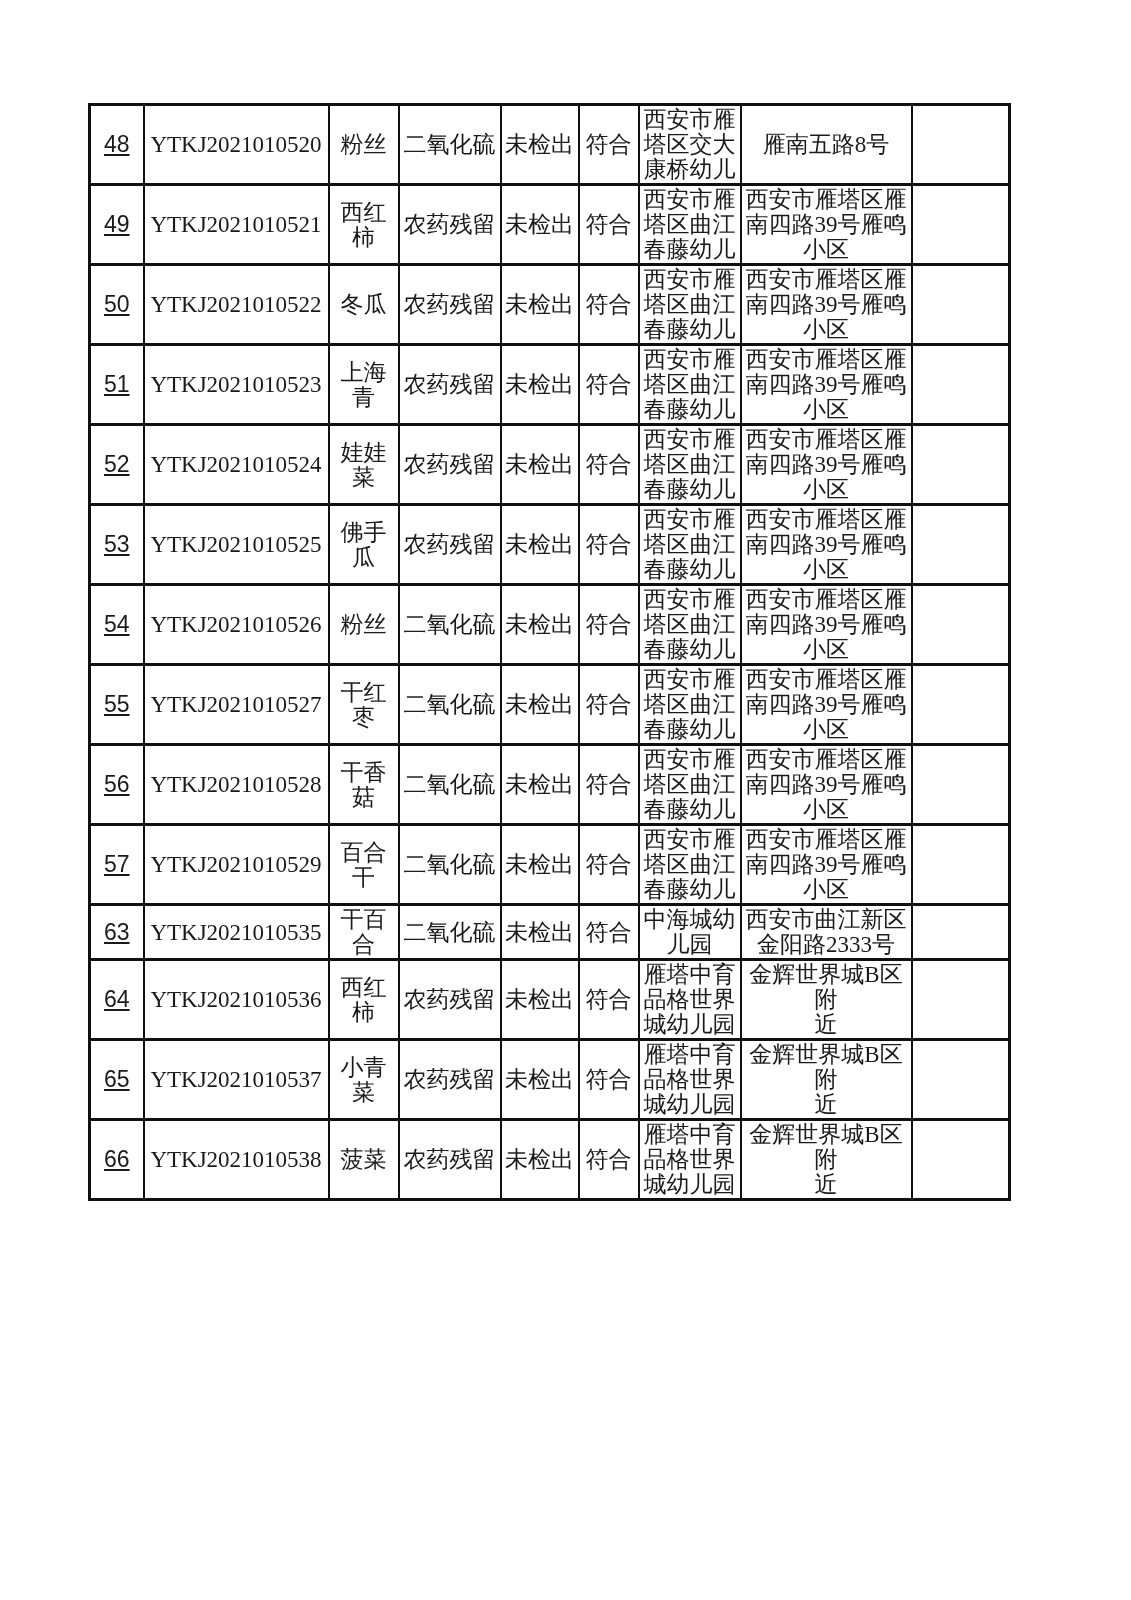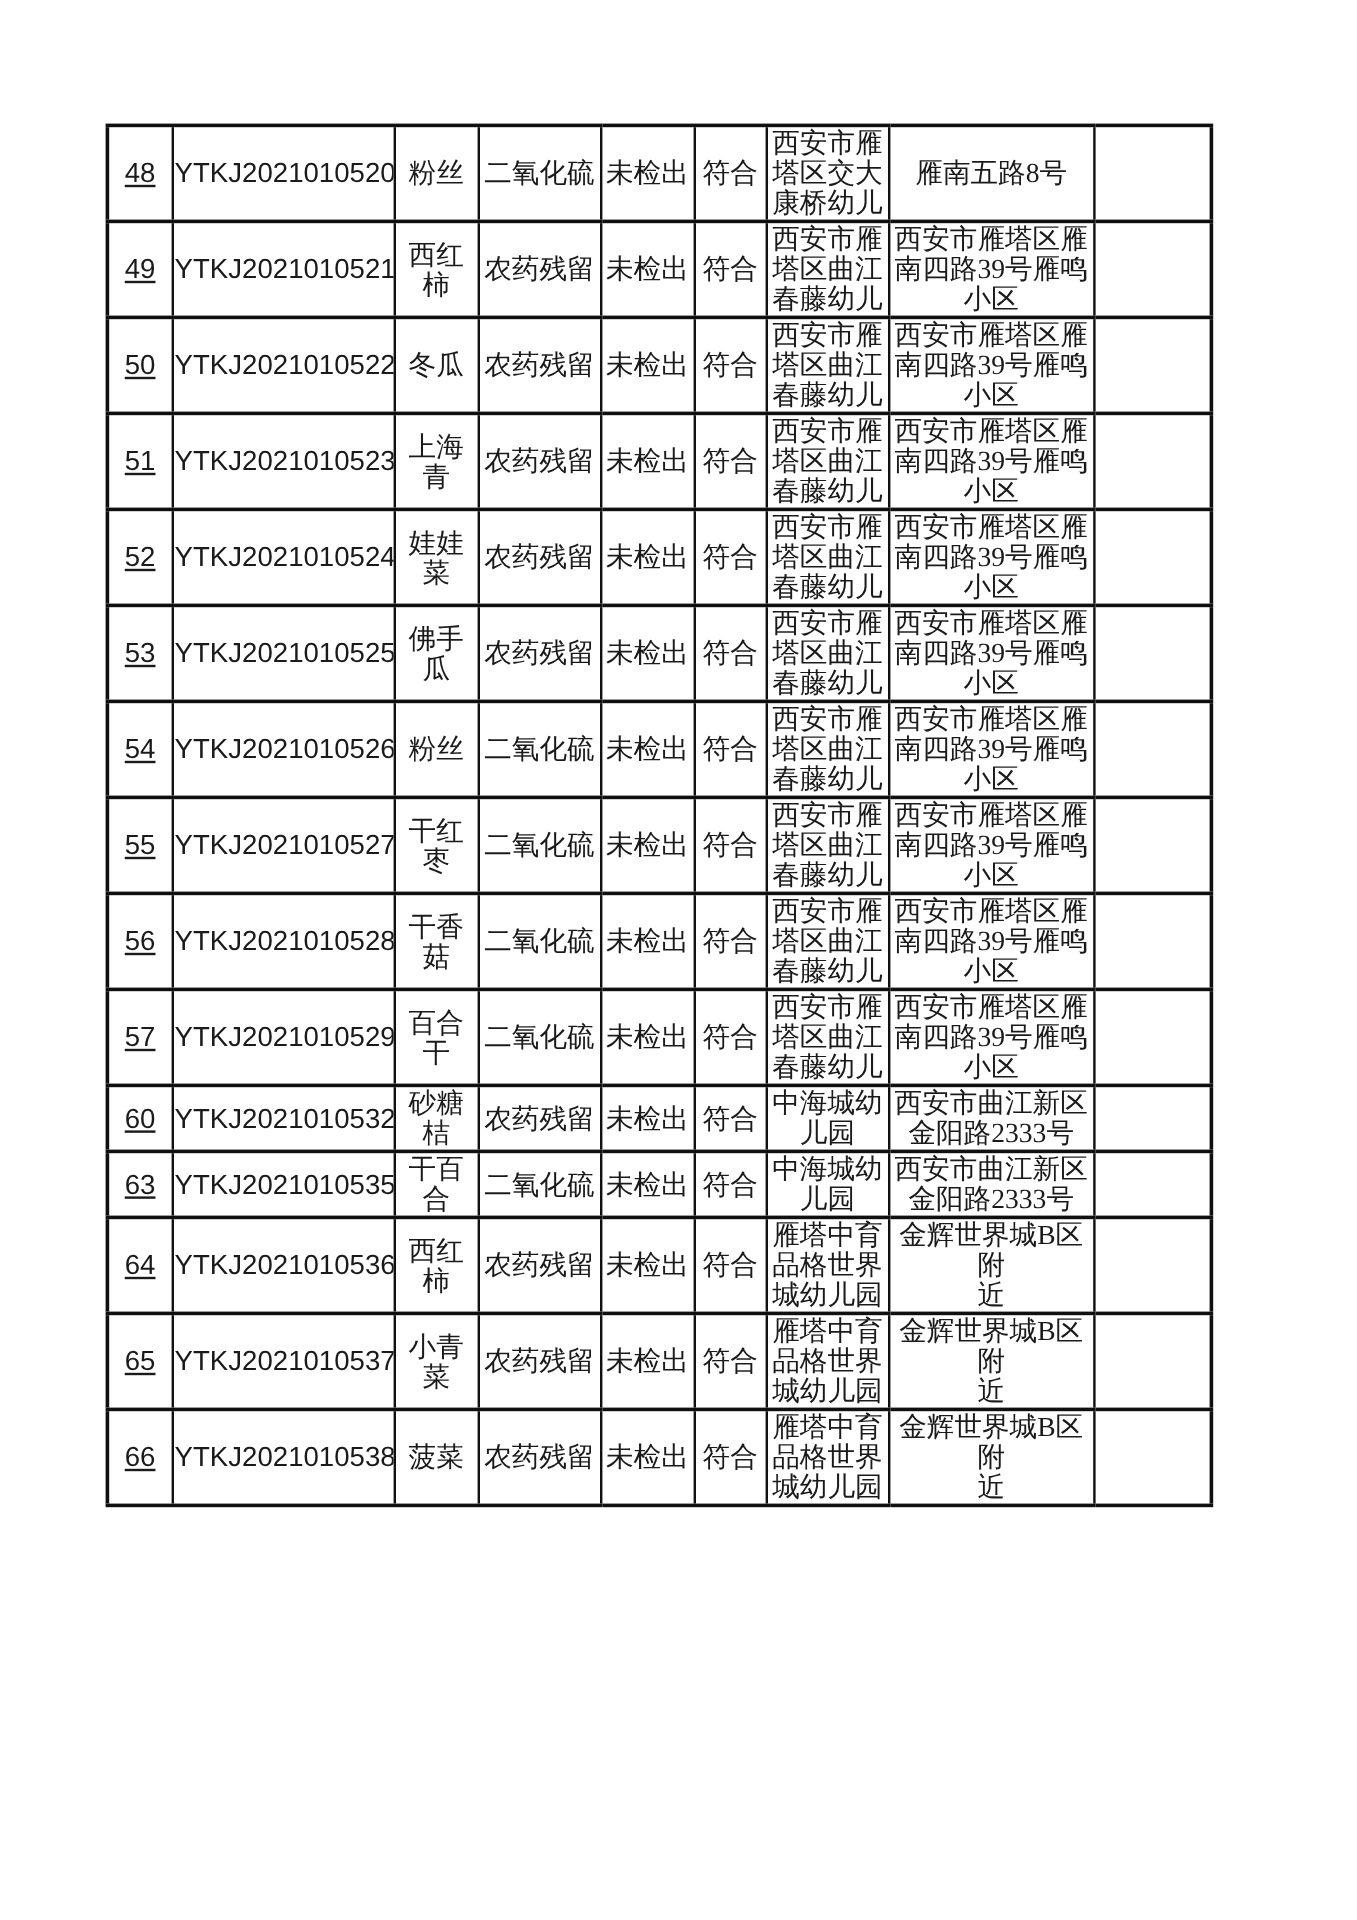--- a/index.html
+++ b/index.html
@@ -40,21 +40,21 @@
     font-size: 23px;
     line-height: 25px;
     overflow: hidden;
   }
   td.col-seq {
     font-family: "Liberation Sans", "DejaVu Sans", sans-serif;
     font-size: 23px;
     text-decoration: underline;
   }
   td.col-sample_id {
-    font-family: Liberation Sans, sans-serif;
+    font-family: Liberation Serif, serif;
     font-size: 22px;
     letter-spacing: 0px;
     margin-top: 48px;
   }
   td.col-institution, td.col-address {
     white-space: pre-line;
   }
   td.col-item, td.col-test_item, td.col-result, td.col-conclusion {
     font-size: 23px;
   }
@@ -218,33 +218,20 @@
           <td class="col-conclusion">符合</td>
           <td class="col-institution">西安市雁
 塔区曲江
 春藤幼儿</td>
           <td class="col-address">西安市雁塔区雁
 南四路39号雁鸣
 小区</td>
           <td class="col-remark"></td>
         </tr>
         <tr>
-          <td class="col-seq">60</td>
-          <td class="col-sample_id">YTKJ2021010532</td>
-          <td class="col-item">砂糖桔</td>
-          <td class="col-test_item">农药残留</td>
-          <td class="col-result">未检出</td>
-          <td class="col-conclusion">符合</td>
-          <td class="col-institution">中海城幼
-儿园</td>
-          <td class="col-address">西安市曲江新区
-金阳路2333号</td>
-          <td class="col-remark"></td>
-        </tr>
-        <tr>
           <td class="col-seq">63</td>
           <td class="col-sample_id">YTKJ2021010535</td>
           <td class="col-item">干百合</td>
           <td class="col-test_item">二氧化硫</td>
           <td class="col-result">未检出</td>
           <td class="col-conclusion">符合</td>
           <td class="col-institution">中海城幼
 儿园</td>
           <td class="col-address">西安市曲江新区
 金阳路2333号</td>

